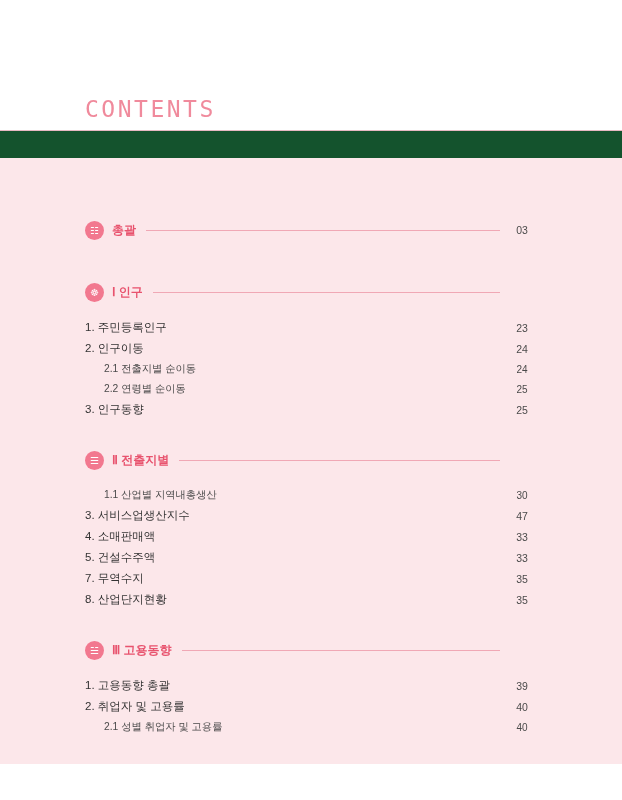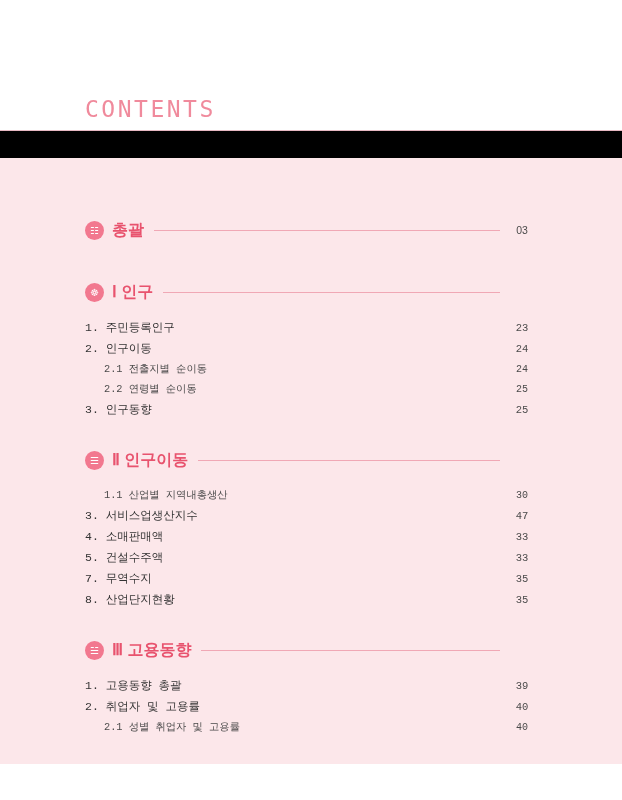--- a/index.html
+++ b/index.html
@@ -13,21 +13,21 @@
     background: #ffffff;
     font-family: "Liberation Sans", sans-serif;
     color: #3a3a3a;
     overflow: hidden;
   }
 
   .page {
     position: relative;
     width: 622px;
     height: 800px;
-    background: #000000;
+    background: #14532d;
   }
 
   
   .header {
     position: absolute;
     top: 0;
     left: 0;
     width: 622px;
     height: 131px;
     background: #ffffff;
@@ -86,21 +86,21 @@
     background: #f2788f;
     color: #ffffff;
     font-size: 10px;
     line-height: 19px;
     text-align: center;
     flex: 0 0 auto;
     margin-right: 8px;
     font-family: "DejaVu Sans", sans-serif;
   }
   .sec-label {
-    font-size: 16px;
+    font-size: 12px;
     font-weight: bold;
     color: #e8536e;
     white-space: nowrap;
     flex: 0 0 auto;
   }
   .sec-line {
     flex: 1 1 auto;
     height: 1px;
     background: #f0a8b5;
     margin-left: 10px;
@@ -116,21 +116,20 @@
     text-align: center;
   }
 
   
   .entry {
     position: relative;
     padding: 0 85px 0 85px;
     height: 21px;
     display: flex;
     align-items: center;
-    font-family: Liberation Mono, monospace;
   }
   .entry .etext {
     font-size: 11.5px;
     color: #333333;
     white-space: nowrap;
   }
   .entry.sub {
     padding-left: 104px;
     height: 20px;
   }
@@ -203,21 +202,21 @@
           <span class="etext">2.2 연령별 순이동</span>
           <span class="epage">25</span>
         </div>
         <div class="entry">
           <span class="etext">3. 인구동향</span>
           <span class="epage">25</span>
         </div>
         <div style="height: 26px;"></div>
         <div class="section-head">
           <span class="sec-icon">☰</span>
-          <span class="sec-label">Ⅱ  인구이동</span>
+          <span class="sec-label">Ⅱ  전출지별</span>
           <span class="sec-line"></span>
         </div>
         <div style="height: 11px;"></div>
         <div class="entry sub">
           <span class="etext">1.1 산업별 지역내총생산</span>
           <span class="epage">30</span>
         </div>
         <div class="entry">
           <span class="etext">3. 서비스업생산지수</span>
           <span class="epage">47</span>

